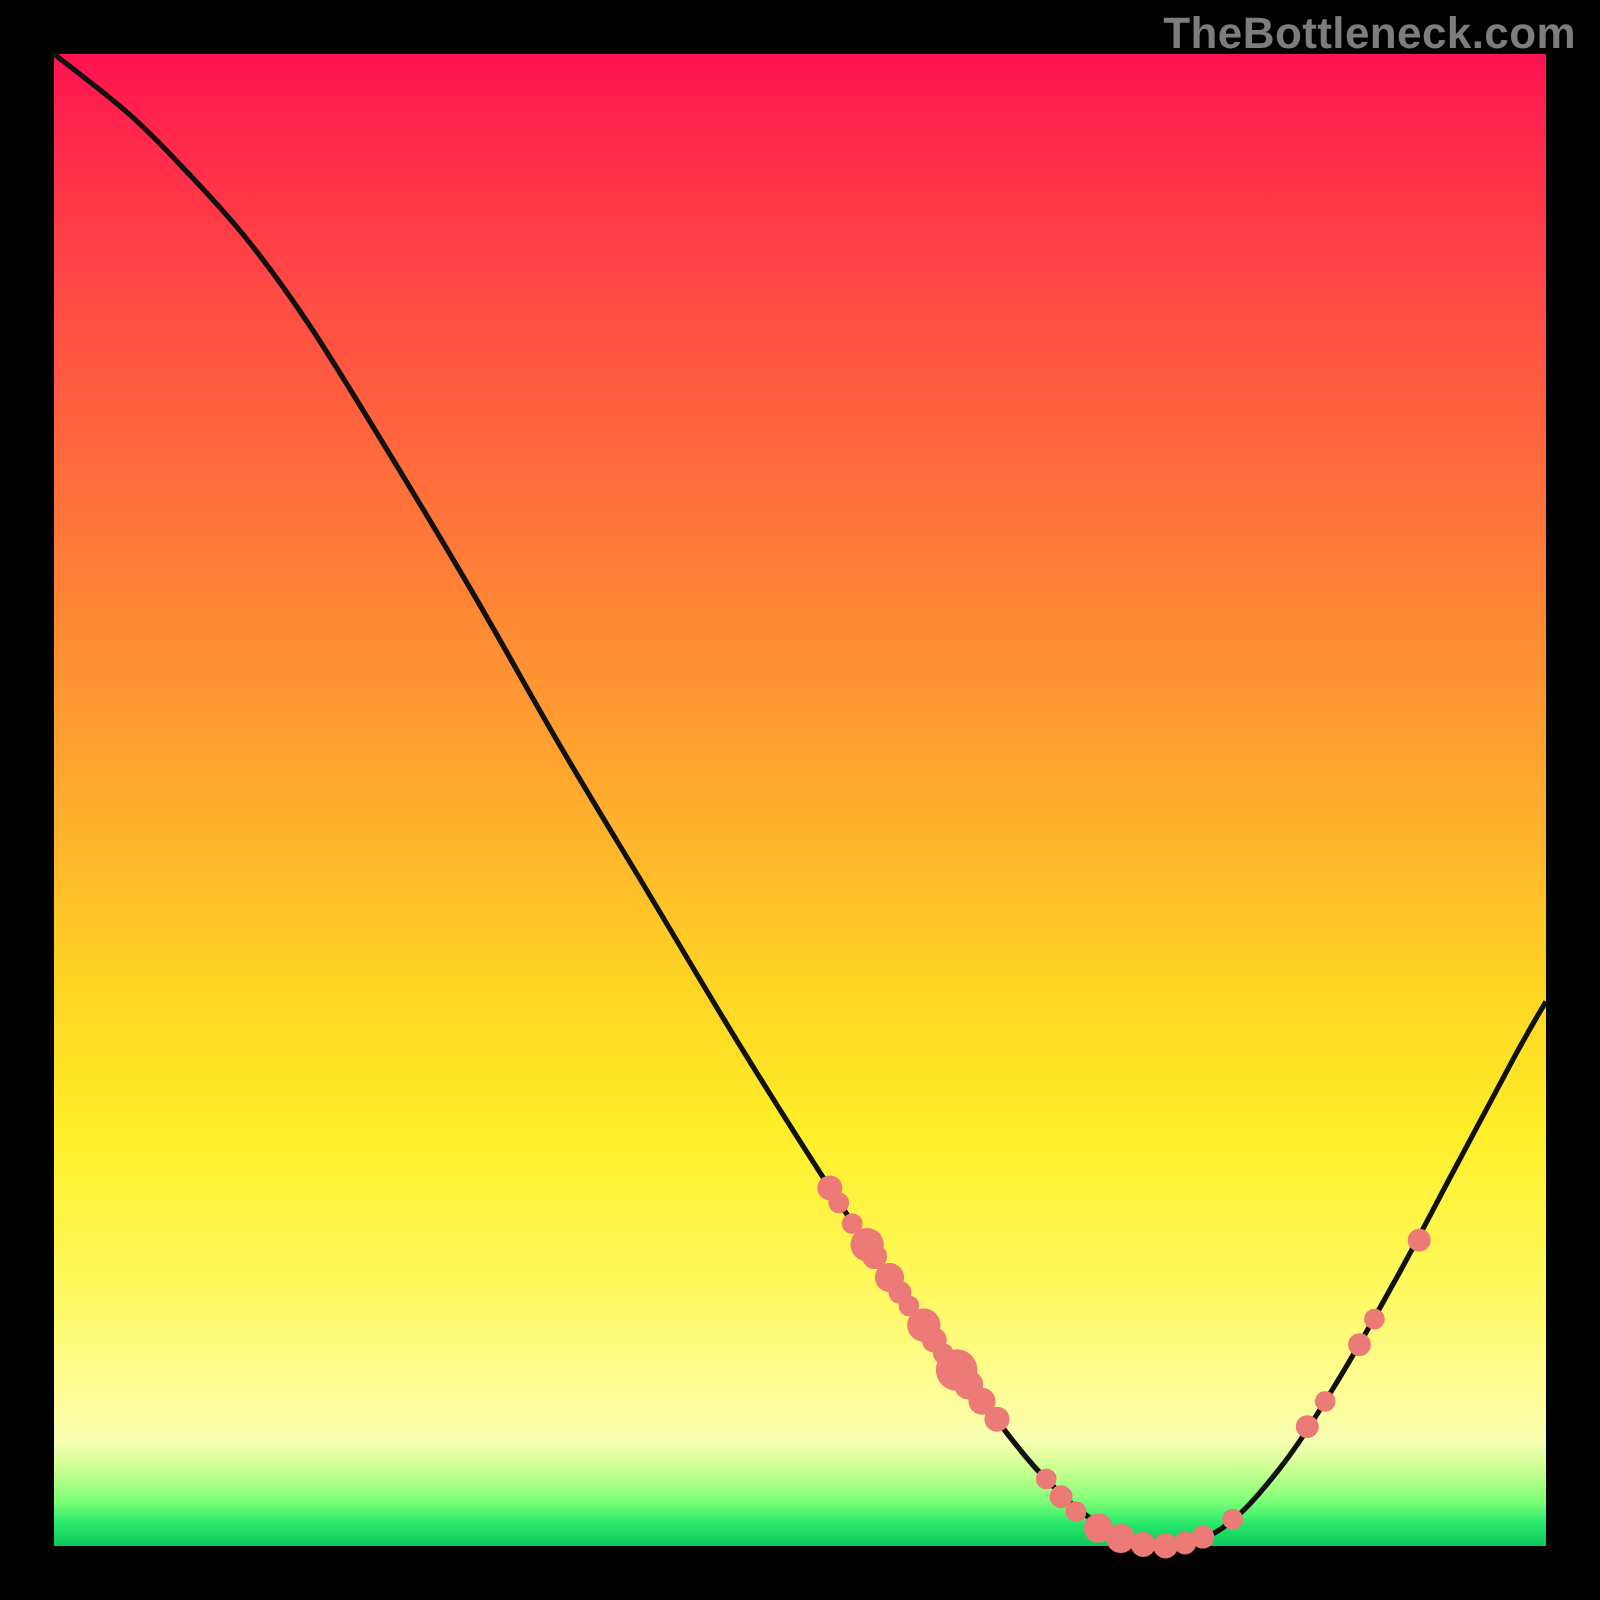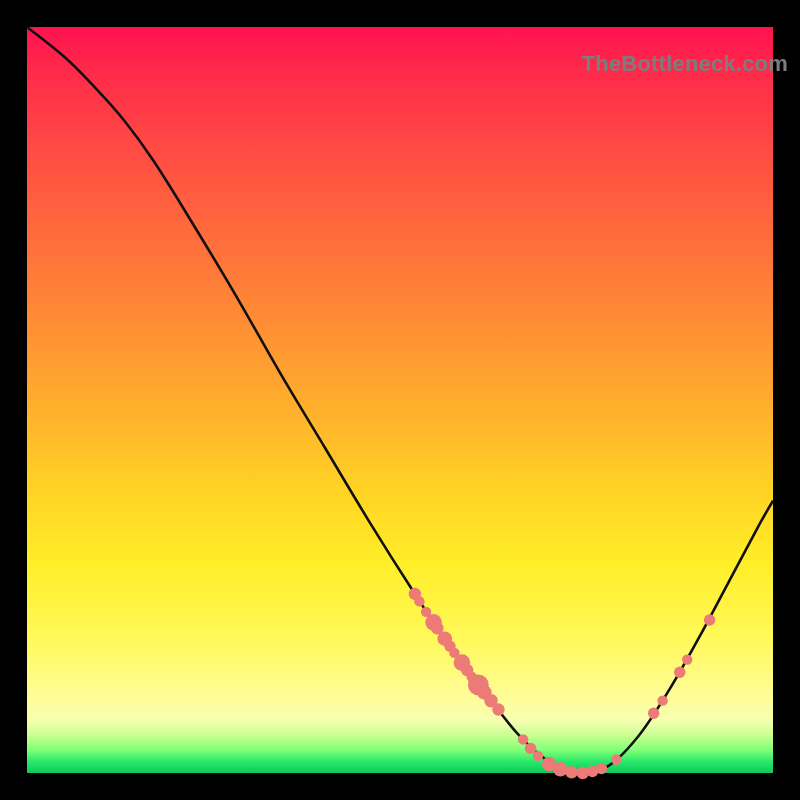--- a/index.html
+++ b/index.html
@@ -19,21 +19,20 @@
   }
   .attribution {
     position: absolute;
     top: 4px;
     right: 12px;
     color: #7d7d7d;
     font-size: 22px;
     font-weight: 600;
     letter-spacing: 0.2px;
     z-index: 10;
-    margin-top: 47px;
   }
   .plot-outer {
     position: absolute;
     left: 27px;
     top: 27px;
     width: 746px;
     height: 746px;
     background: #000;
   }
   .plot-inner {

